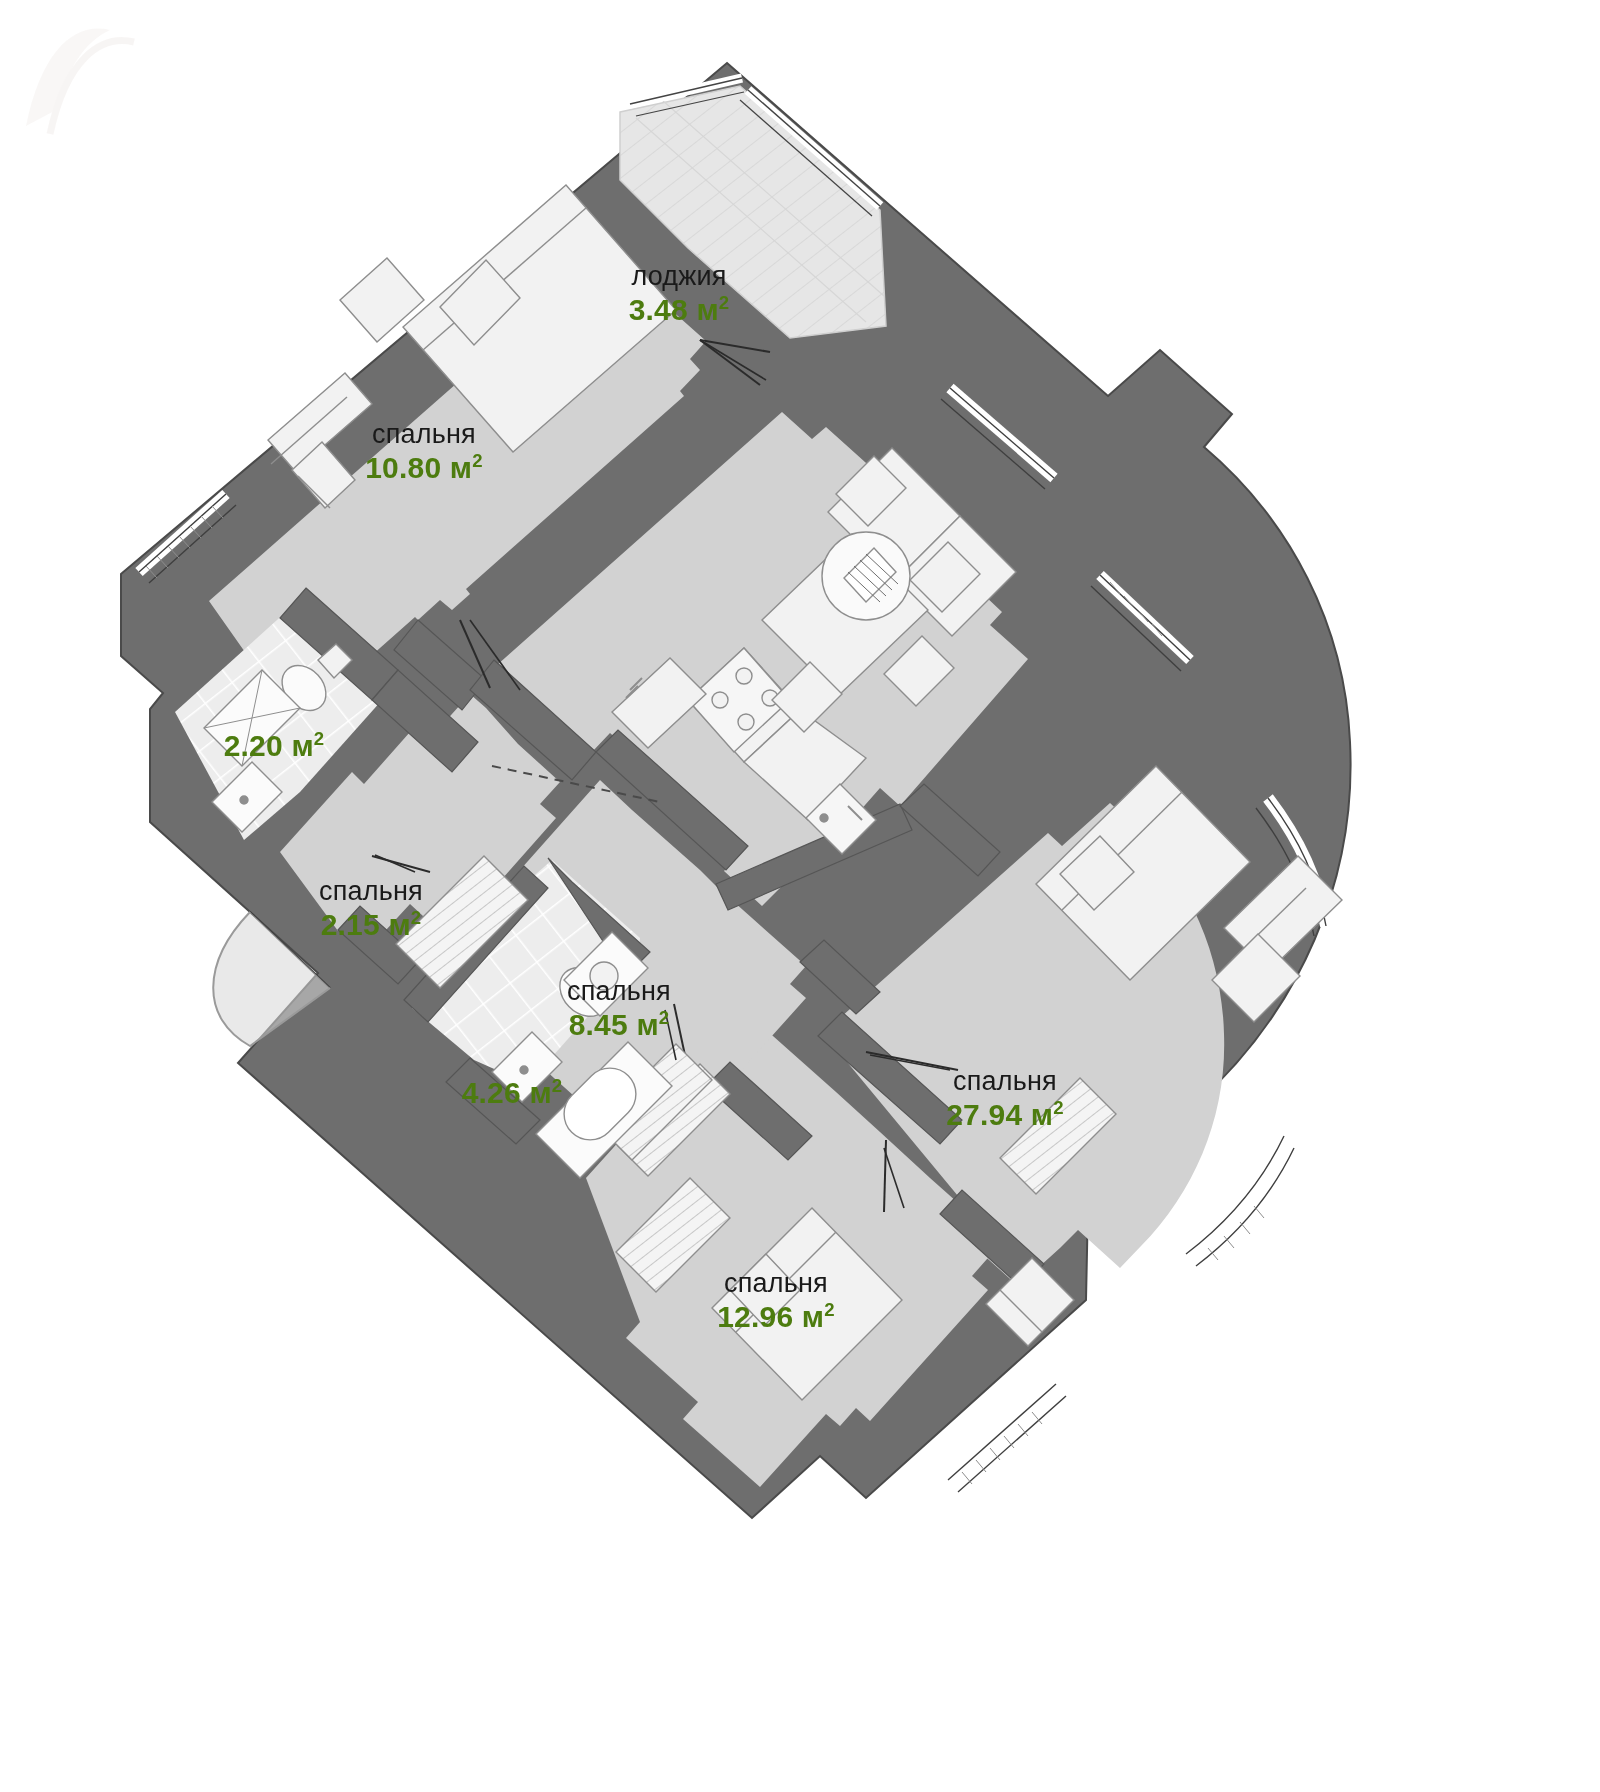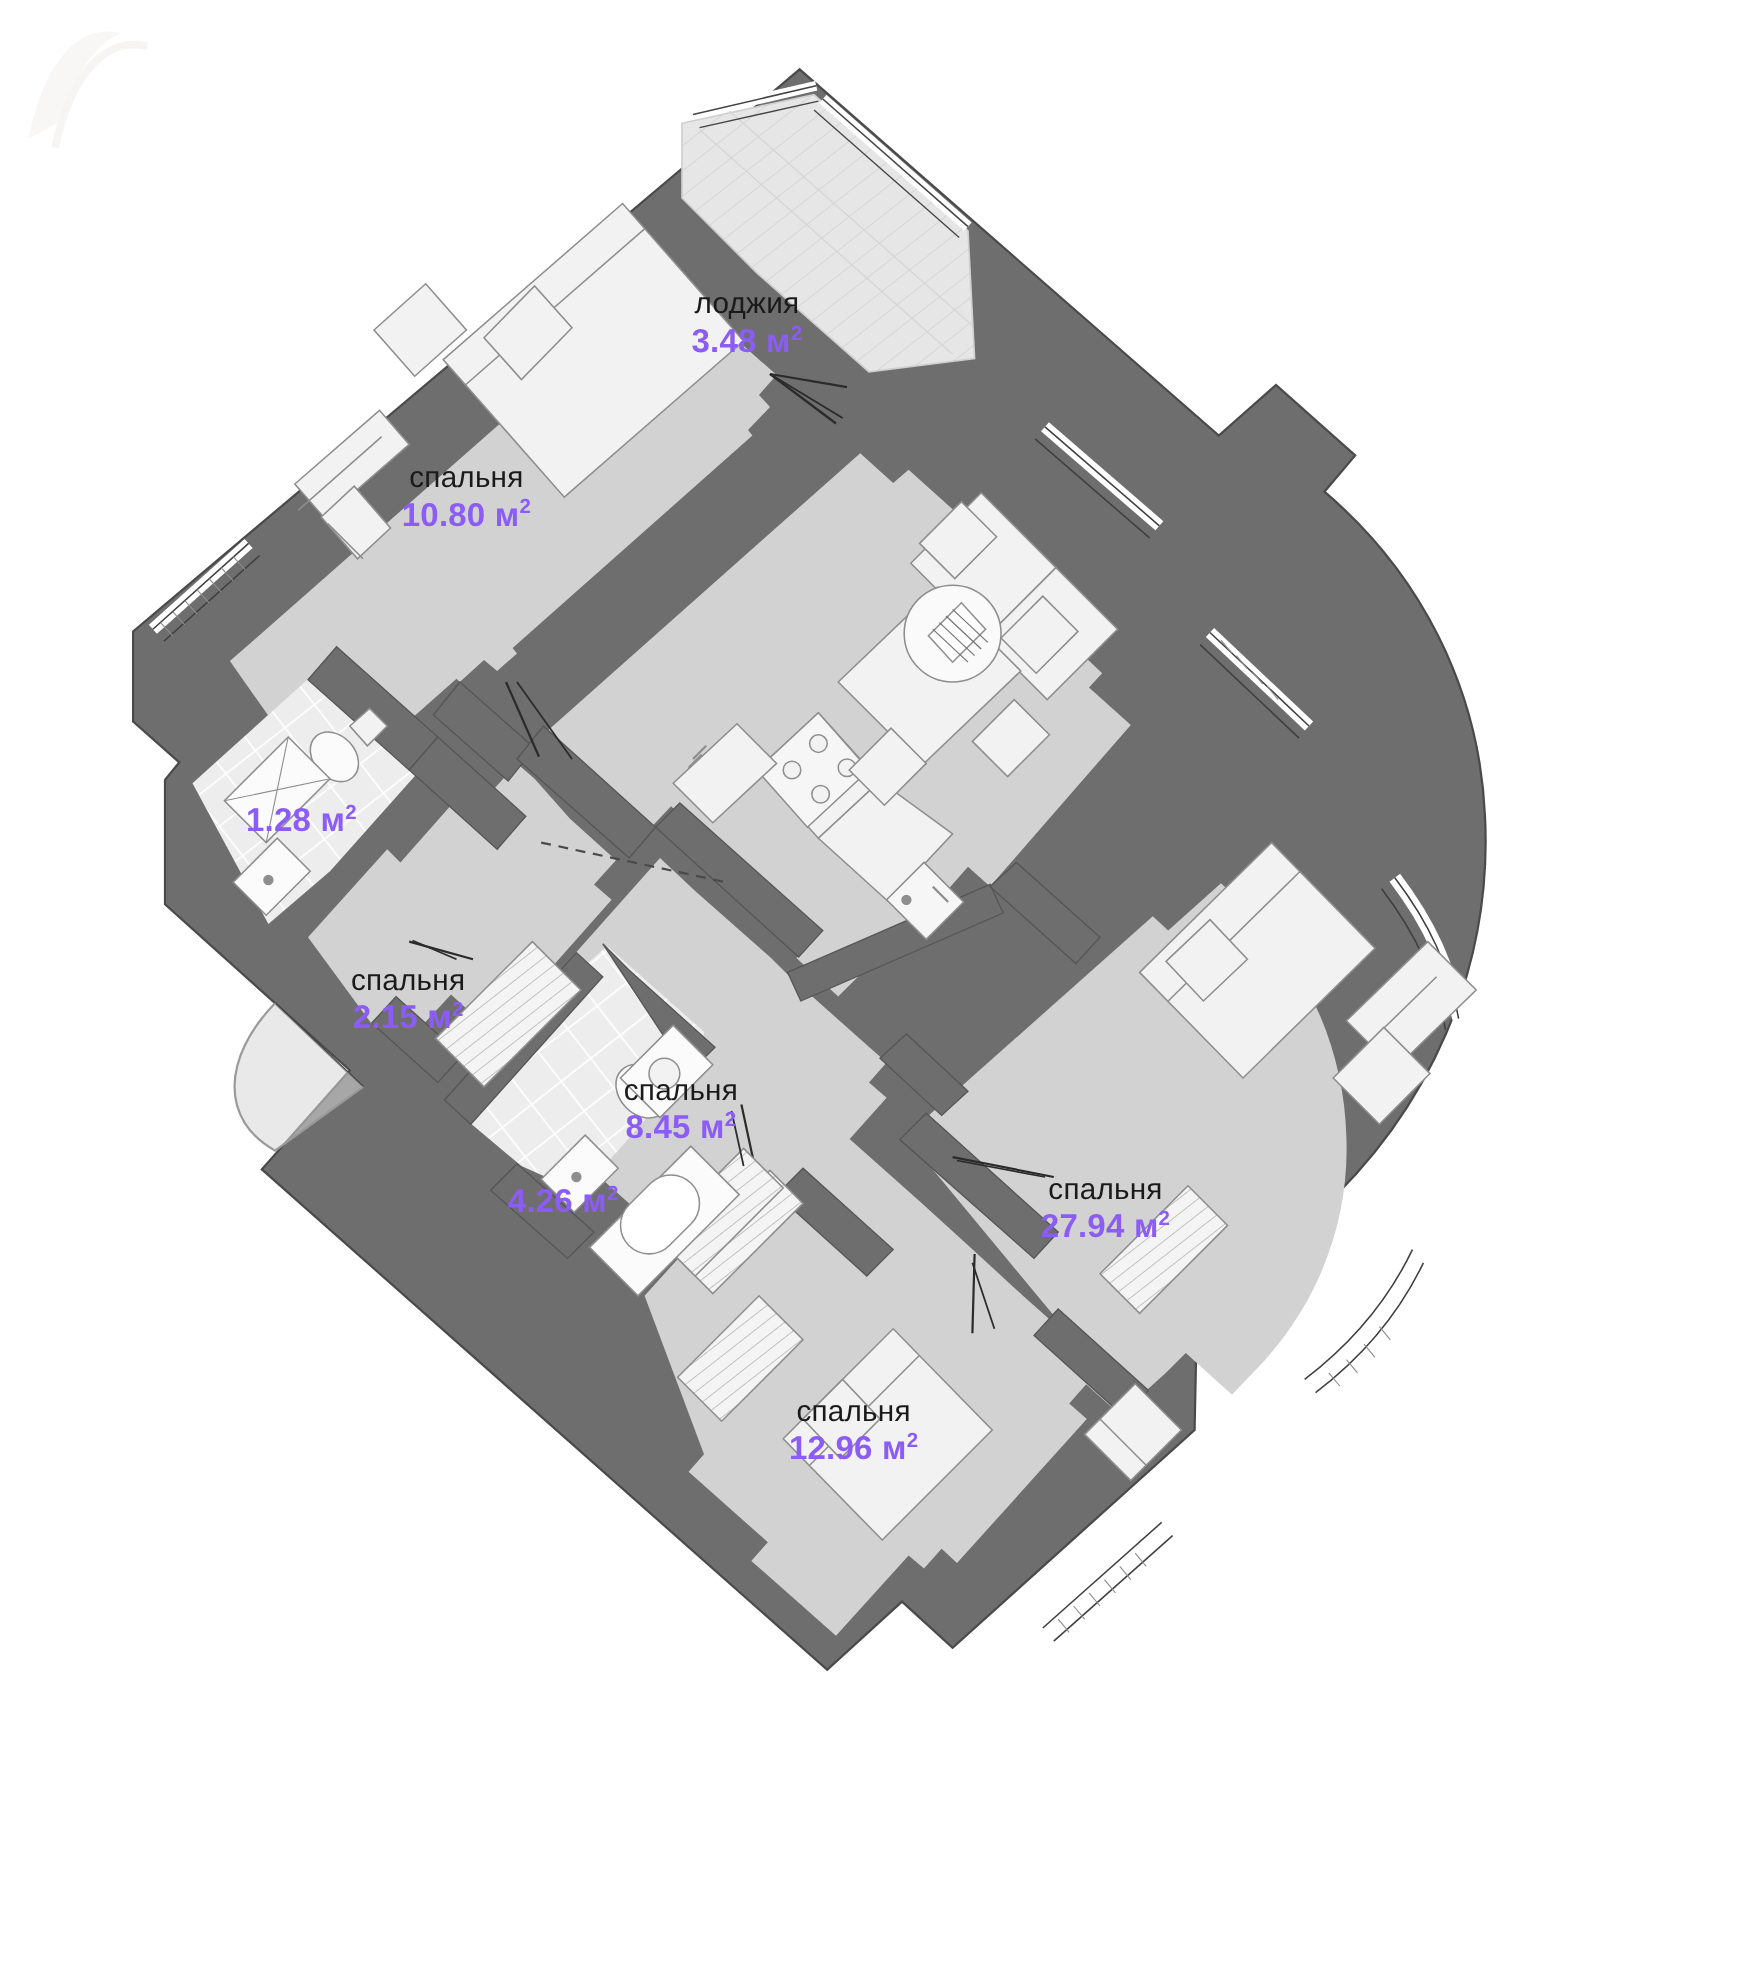--- a/index.html
+++ b/index.html
@@ -25,21 +25,21 @@
     font-size:27px;
     font-weight:400;
     letter-spacing:0.2px;
     color:#1a1a1a;
   }
   .room-label .rl-area{
     display:block;
     font-size:30px;
     font-weight:700;
     letter-spacing:0.2px;
-    color:#8b5cf6;
+    color:#4d7c0f;
     margin-top:2px;
   }
   .room-label .rl-area sup{font-size:0.62em;font-weight:700;}
   .watermark{
     position:absolute;
     left:14px;top:8px;
     width:190px;height:140px;
     pointer-events:none;
     opacity:.5;
   }
@@ -433,21 +433,21 @@
     <span class="rl-area"><span>3.48</span> <span>м</span><sup>2</sup></span>
   </div>
 
   <div class="room-label" style="left:424px;top:452px;">
     <span class="rl-name">спальня</span>
     <span class="rl-area"><span>10.80</span> <span>м</span><sup>2</sup></span>
   </div>
 
 
   <div class="room-label" style="left:274px;top:744px;">
-    <span class="rl-area"><span>1.28</span> <span>м</span><sup>2</sup></span>
+    <span class="rl-area"><span>2.20</span> <span>м</span><sup>2</sup></span>
   </div>
 
   <div class="room-label" style="left:371px;top:909px;">
     <span class="rl-name">спальня</span>
     <span class="rl-area"><span>2.15</span> <span>м</span><sup>2</sup></span>
   </div>
 
   <div class="room-label" style="left:619px;top:1009px;">
     <span class="rl-name">спальня</span>
     <span class="rl-area"><span>8.45</span> <span>м</span><sup>2</sup></span>

